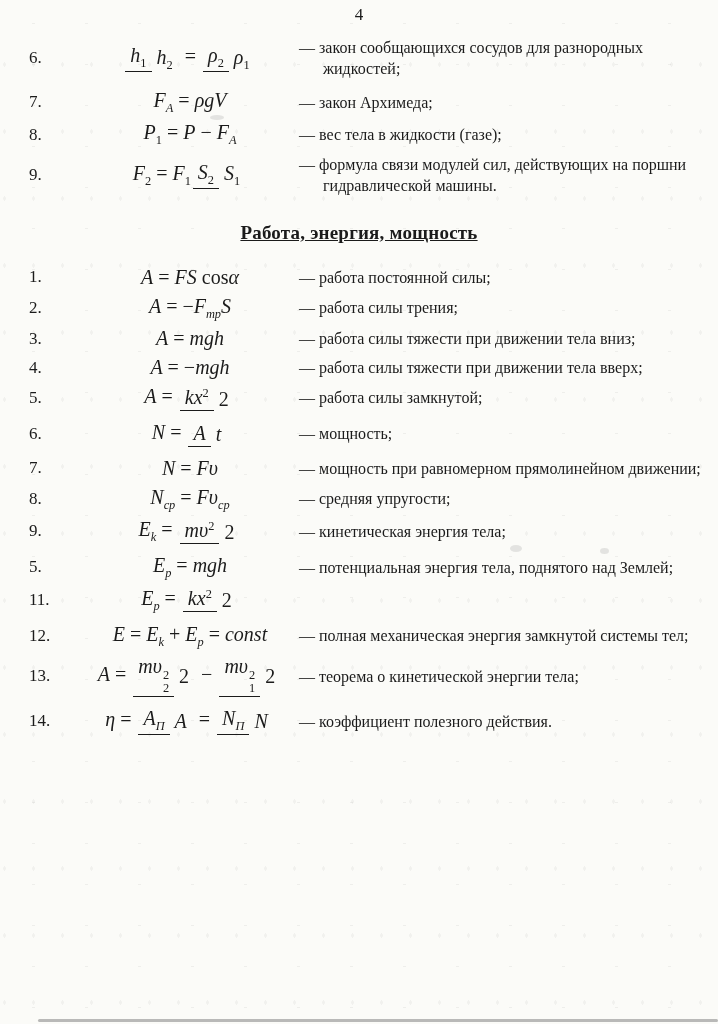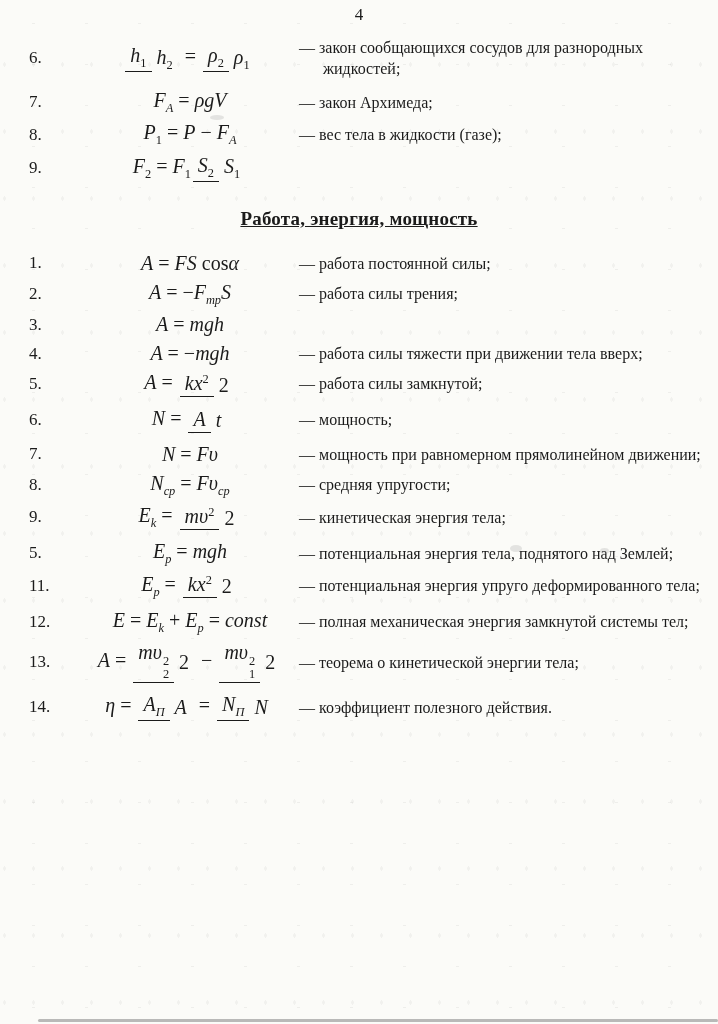--- a/index.html
+++ b/index.html
@@ -101,20 +101,21 @@
         <span class="desc">— вес тела в жидкости (газе);</span>
       </div>
       <div class="row tall">
         <span class="num">9.</span>
         <span class="fcol">
           <span class="formula"><span class="it">F</span><span class="msub"><span class="up">2</span></span><span class="up"> = </span><span class="it">F</span><span class="msub"><span class="up">1</span></span><span class="frac">
               <span class="fnum"><span class="it">S</span><span class="msub"><span class="up">2</span></span></span>
               <span class="fden"><span class="it">S</span><span class="msub"><span class="up">1</span></span></span>
             </span></span>
         </span>
+        <span class="desc">— формула связи модулей сил, действующих на поршни гидравлической машины.</span>
       </div>
       <div class="heading">Работа, энергия, мощность</div>
       <div class="row">
         <span class="num">1.</span>
         <span class="fcol">
           <span class="formula"><span class="it">A</span><span class="up"> = </span><span class="it">FS</span><span class="up"> </span><span class="rm">cos</span><span class="it">α</span></span>
         </span>
         <span class="desc">— работа постоянной силы;</span>
       </div>
       <div class="row">
@@ -122,20 +123,21 @@
         <span class="fcol">
           <span class="formula"><span class="it">A</span><span class="up"> = −</span><span class="it">F</span><span class="msub"><span class="it">тр</span></span><span class="it">S</span></span>
         </span>
         <span class="desc">— работа силы трения;</span>
       </div>
       <div class="row">
         <span class="num">3.</span>
         <span class="fcol">
           <span class="formula"><span class="it">A</span><span class="up"> = </span><span class="it">mgh</span></span>
         </span>
+        <span class="desc">— работа силы тяжести при движении тела вниз;</span>
       </div>
       <div class="row">
         <span class="num">4.</span>
         <span class="fcol">
           <span class="formula"><span class="it">A</span><span class="up"> = −</span><span class="it">mgh</span></span>
         </span>
         <span class="desc">— работа силы тяжести при движении тела вверх;</span>
       </div>
       <div class="row tall">
         <span class="num">5.</span>
@@ -189,21 +191,20 @@
         <span class="desc">— потенциальная энергия тела, поднятого над Землей;</span>
       </div>
       <div class="row tall">
         <span class="num">11.</span>
         <span class="fcol">
           <span class="formula"><span class="it">E</span><span class="msub"><span class="it">p</span></span><span class="up"> = </span><span class="frac">
               <span class="fnum"><span class="it">kx</span><span class="msup"><span class="up">2</span></span></span>
               <span class="fden"><span class="up">2</span></span>
             </span></span>
         </span>
-        <span class="desc">— потенциальная энергия упруго деформированного тела;</span>
       </div>
       <div class="row">
         <span class="num">12.</span>
         <span class="fcol">
           <span class="formula"><span class="it">E</span><span class="up"> = </span><span class="it">E</span><span class="msub"><span class="it">k</span></span><span class="up"> + </span><span class="it">E</span><span class="msub"><span class="it">p</span></span><span class="up"> = </span><span class="it">const</span></span>
         </span>
         <span class="desc">— полная механическая энергия замкнутой системы тел;</span>
       </div>
       <div class="row tall">
         <span class="num">13.</span>

